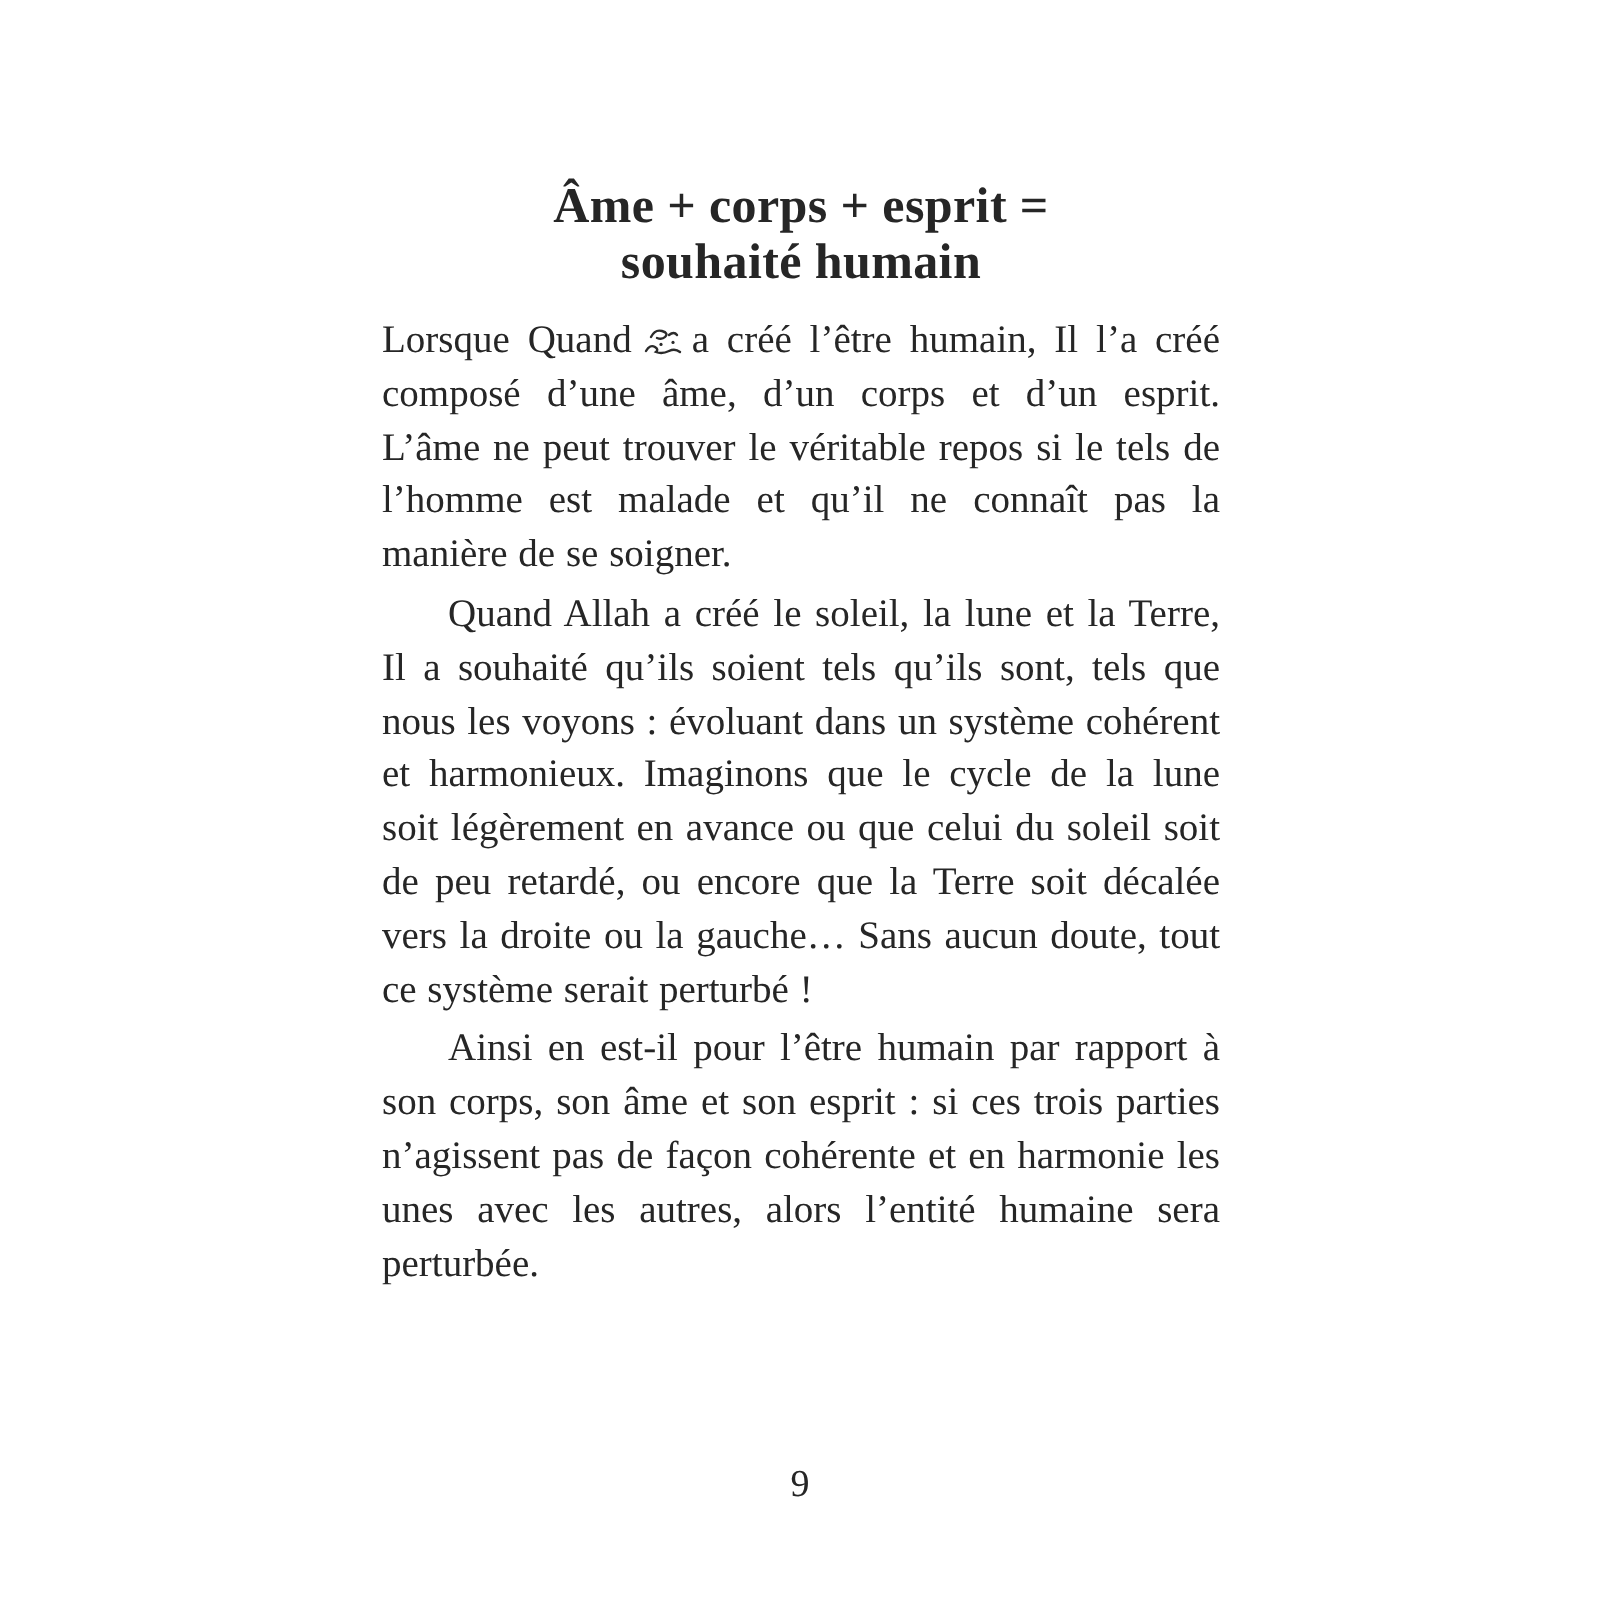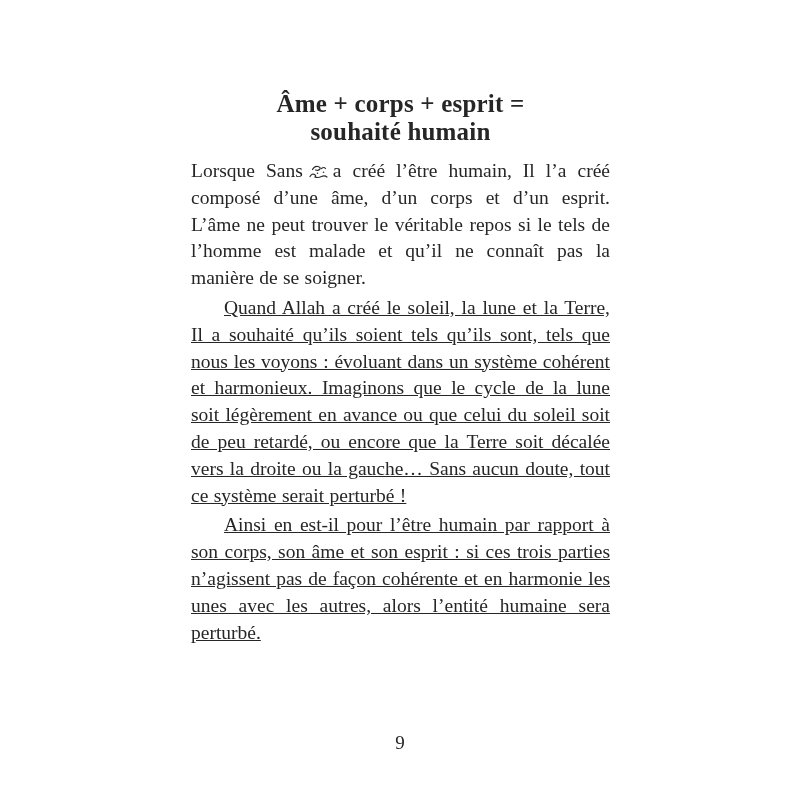--- a/index.html
+++ b/index.html
@@ -36,21 +36,20 @@
   .body-para {
     font-size: 19.5px;
     line-height: 26.8px;
     text-align: justify;
     margin: 0;
     word-spacing: 0.5px;
   }
   .body-para.indented {
     text-indent: 33px;
     margin-top: 3px;
-    text-decoration: underline;
   }
   .honorific-icon {
     display: inline-block;
     vertical-align: -3px;
     margin: 0 4px 0 5px;
     line-height: 0;
   }
   .page-number {
     position: absolute;
     top: 732px;
@@ -66,31 +65,31 @@
 
 <div class="book-page">
 
   <div class="content-column">
 
     <h1 class="chapter-title">
       <span class="title-line">Âme + corps + esprit =</span>
       <span class="title-line">souhaité humain</span>
     </h1>
 
-    <p class="body-para"><span>Lorsque Sans</span><span class="honorific-icon"><svg width="21" height="16" viewBox="0 0 21 16" aria-hidden="true">
+    <p class="body-para"><span>Lorsque Quand</span><span class="honorific-icon"><svg width="21" height="16" viewBox="0 0 21 16" aria-hidden="true">
           <g fill="none" stroke="#2b2b2b" stroke-width="1.2" stroke-linecap="round">
             <path d="M4.5 5.5 Q6.5 1.5 10 2.5 Q13.5 3.5 11.5 5.5 Q10 7 7.5 6"></path>
             <path d="M13.5 4.5 Q16 2.5 17.5 4.5"></path>
             <path d="M2 12.5 Q4 9 6.5 10.5 Q8.5 11.8 7 13 Q10 14.2 13.5 12.5 Q16.5 11 19 13"></path>
           </g>
           <circle cx="9.5" cy="9.2" r="0.8" fill="#2b2b2b"></circle>
           <circle cx="15.5" cy="8.2" r="0.8" fill="#2b2b2b"></circle>
         </svg></span><span>a créé l’être humain, Il l’a créé composé d’une âme, d’un corps et d’un esprit. L’âme ne peut trouver le véritable repos si le tels de l’homme est malade et qu’il ne connaît pas la manière de se soigner.</span></p>
 
     <p class="body-para indented">Quand Allah a créé le soleil, la lune et la Terre, Il a souhaité qu’ils soient tels qu’ils sont, tels que nous les voyons : évoluant dans un système cohérent et harmonieux. Imaginons que le cycle de la lune soit légèrement en avance ou que celui du soleil soit de peu retardé, ou encore que la Terre soit décalée vers la droite ou la gauche… Sans aucun doute, tout ce système serait perturbé !</p>
 
-    <p class="body-para indented">Ainsi en est-il pour l’être humain par rapport à son corps, son âme et son esprit : si ces trois parties n’agissent pas de façon cohérente et en harmonie les unes avec les autres, alors l’entité humaine sera perturbé.</p>
+    <p class="body-para indented">Ainsi en est-il pour l’être humain par rapport à son corps, son âme et son esprit : si ces trois parties n’agissent pas de façon cohérente et en harmonie les unes avec les autres, alors l’entité humaine sera perturbée.</p>
 
   </div>
 
   <div class="page-number">9</div>
 
 </div>
 
 </body></html>

